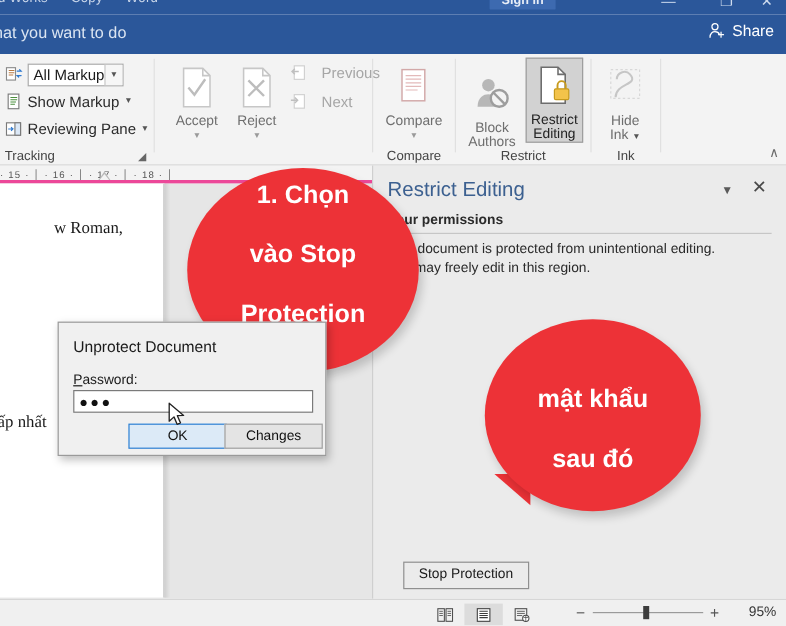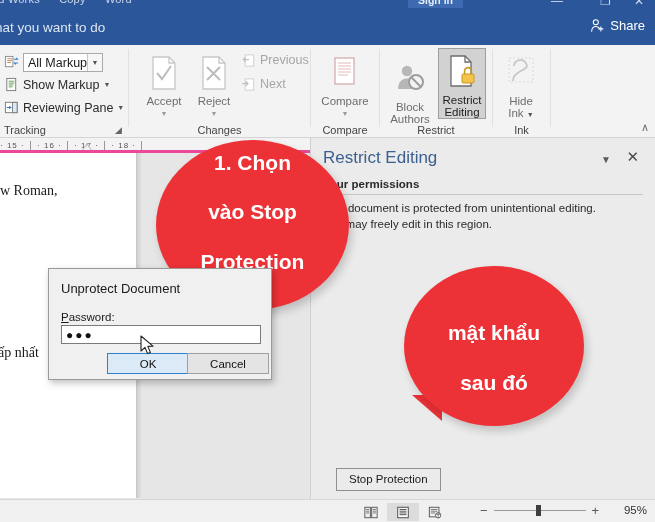--- a/index.html
+++ b/index.html
@@ -88,21 +88,21 @@
     font-size: 11.5px; line-height: 12px; color: #6e6e6e;
   }
   .rbtn.enabled { color: #222; }
   .rbtn .glyph { height: 42px; display: flex; align-items: flex-end; justify-content: center; }
   .rbtn .lbl { display: block; margin-top: 3px; }
   .rbtn .dd { display: block; font-size: 7px; margin-top: 1px; color: #9a9a9a; }
   .rbtn-active {
     background: #d2d2d2; border: 1px solid #9e9e9e;
   }
   .rsmall {
-    position: absolute; display: flex; align-items: flex-start; gap: 4px;
+    position: absolute; display: flex; align-items: center; gap: 12px;
     font-size: 12.5px; color: #a6a6a6; white-space: nowrap;
   }
   .collapse-arrow {
     position: absolute; right: 6px; bottom: 3px; color: #6b6b6b; font-size: 11px;
   }
 
   
   .ruler {
     position: absolute; left: 0; top: 138px; width: 310px; height: 15px;
     background: #f3f3f3; border-bottom: 3px solid #ec4899;
@@ -363,21 +363,20 @@
       <div class="rsmall" style="left:112px; top:32px;">
         <span class="mini-icon">
           <svg width="15" height="15" viewBox="0 0 16 16">
             <rect x="4.5" y="2" width="9" height="12" fill="#fff" stroke="#cfcfcf" stroke-width="1"></rect>
             <path d="M1.5 7 H7.5 M5 4.5 L7.5 7 L5 9.5" fill="none" stroke="#c0c0c0" stroke-width="1.3"></path>
           </svg>
         </span>
         <span>Next</span>
       </div>
 
-      <div class="rgroup-label">Changes</div>
     </div>
 
     <div class="rsep" style="left:310px;"></div>
 
     <div class="rgroup" style="left:311px; width:68px;">
       <div class="rbtn" style="left:10px; top:5px;">
         <span class="glyph">
           <svg width="32" height="38" viewBox="0 0 32 38">
             <rect x="6" y="4" width="19" height="26" fill="#fff" stroke="#d2a8a8" stroke-width="1.2"></rect>
             <path d="M9 9h13 M9 12h13 M9 15h13 M9 18h13 M9 21h10" stroke="#e3baba" stroke-width="1"></path>
@@ -445,21 +444,21 @@
   </div>
 
   <div class="ruler">
     <div class="ruler-inner">· 15 ·  │  · 16 ·  │    · 17 ·  │  · 18 ·  │</div>
     <div class="ruler-indent"></div>
     <div class="ruler-indent-in"></div>
   </div>
 
   <div class="workspace">
     <div class="page">
-      <div class="doc-text" style="left:60px; top:30px;">w Roman,</div>
+      <div class="doc-text" style="left:60px; top:30px;padding-left:45px;">w Roman,</div>
       <div class="doc-text" style="left:58px; top:192px;">ấp nhất</div>
     </div>
     <div class="page-shadow"></div>
   </div>
 
   <div class="pane">
     <div class="pane-title">Restrict Editing</div>
     <div class="pane-dd">▼</div>
     <div class="pane-close">✕</div>
     <div class="pane-section">Your permissions</div>
@@ -498,21 +497,21 @@
     </div>
   </div>
 
   <div class="dialog">
     <div class="dlg-title">Unprotect Document</div>
     <div class="dlg-label">
       <u>P</u><span>assword:</span>
     </div>
     <div class="dlg-input">●●●</div>
     <div class="dlg-btn ok">OK</div>
-    <div class="dlg-btn cancel">Cancel</div>
+    <div class="dlg-btn cancel">Changes</div>
   </div>
 
   <div class="cursor-arrow">
     <svg width="17" height="22" viewBox="0 0 17 22">
       <path d="M1 1 L1 16 L5 12.4 L7.6 18.6 L10.4 17.4 L7.8 11.4 L13 11.2 z" fill="#ffffff" stroke="#222" stroke-width="1.1" stroke-linejoin="round"></path>
     </svg>
   </div>
 
   <div class="statusbar">
     <div class="view-btns">

